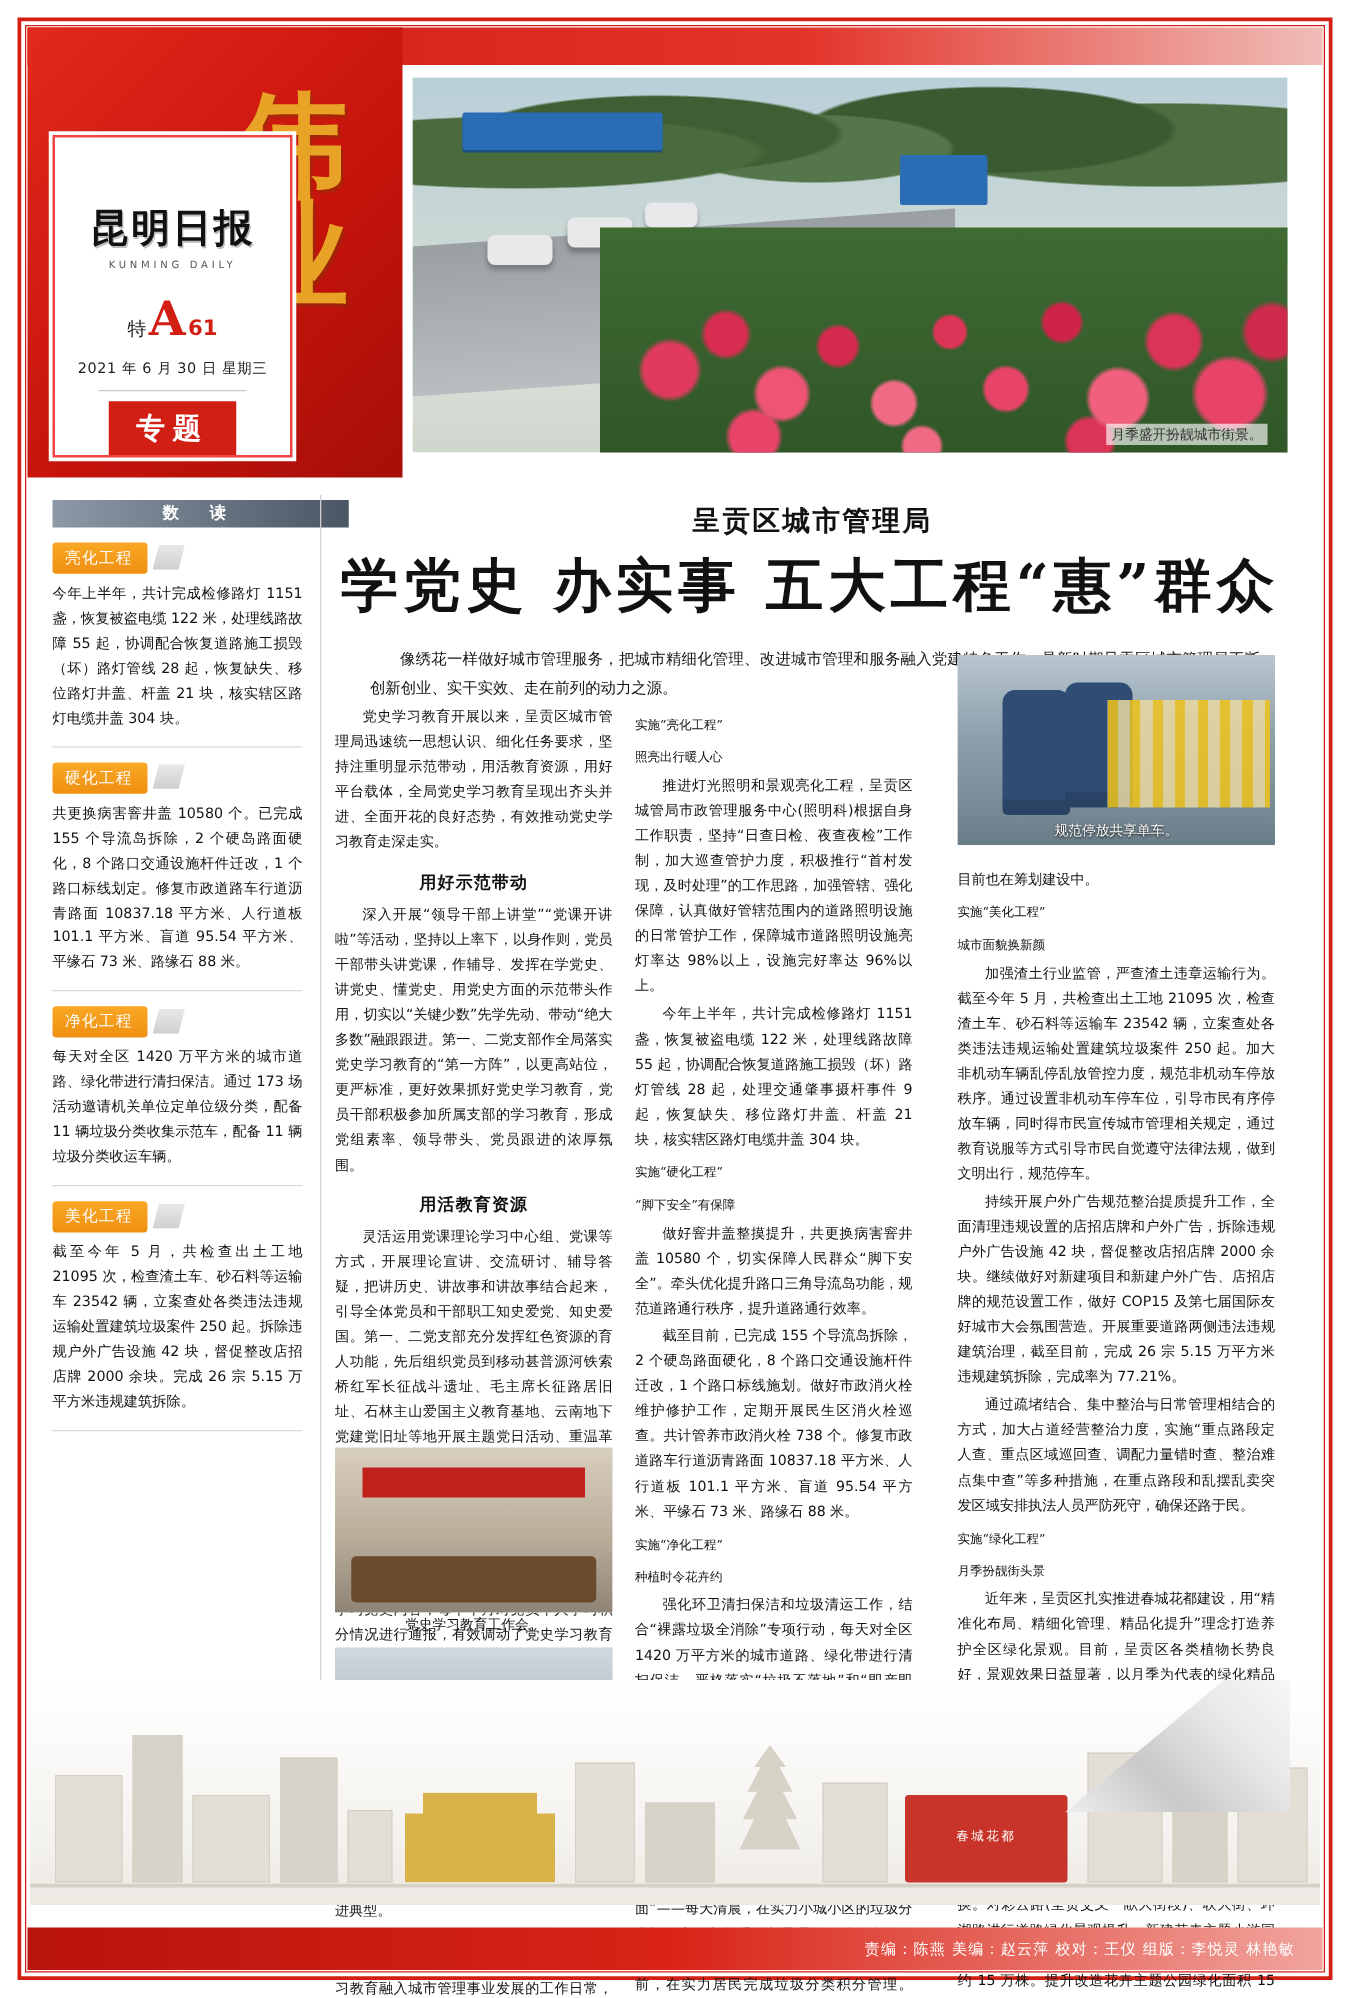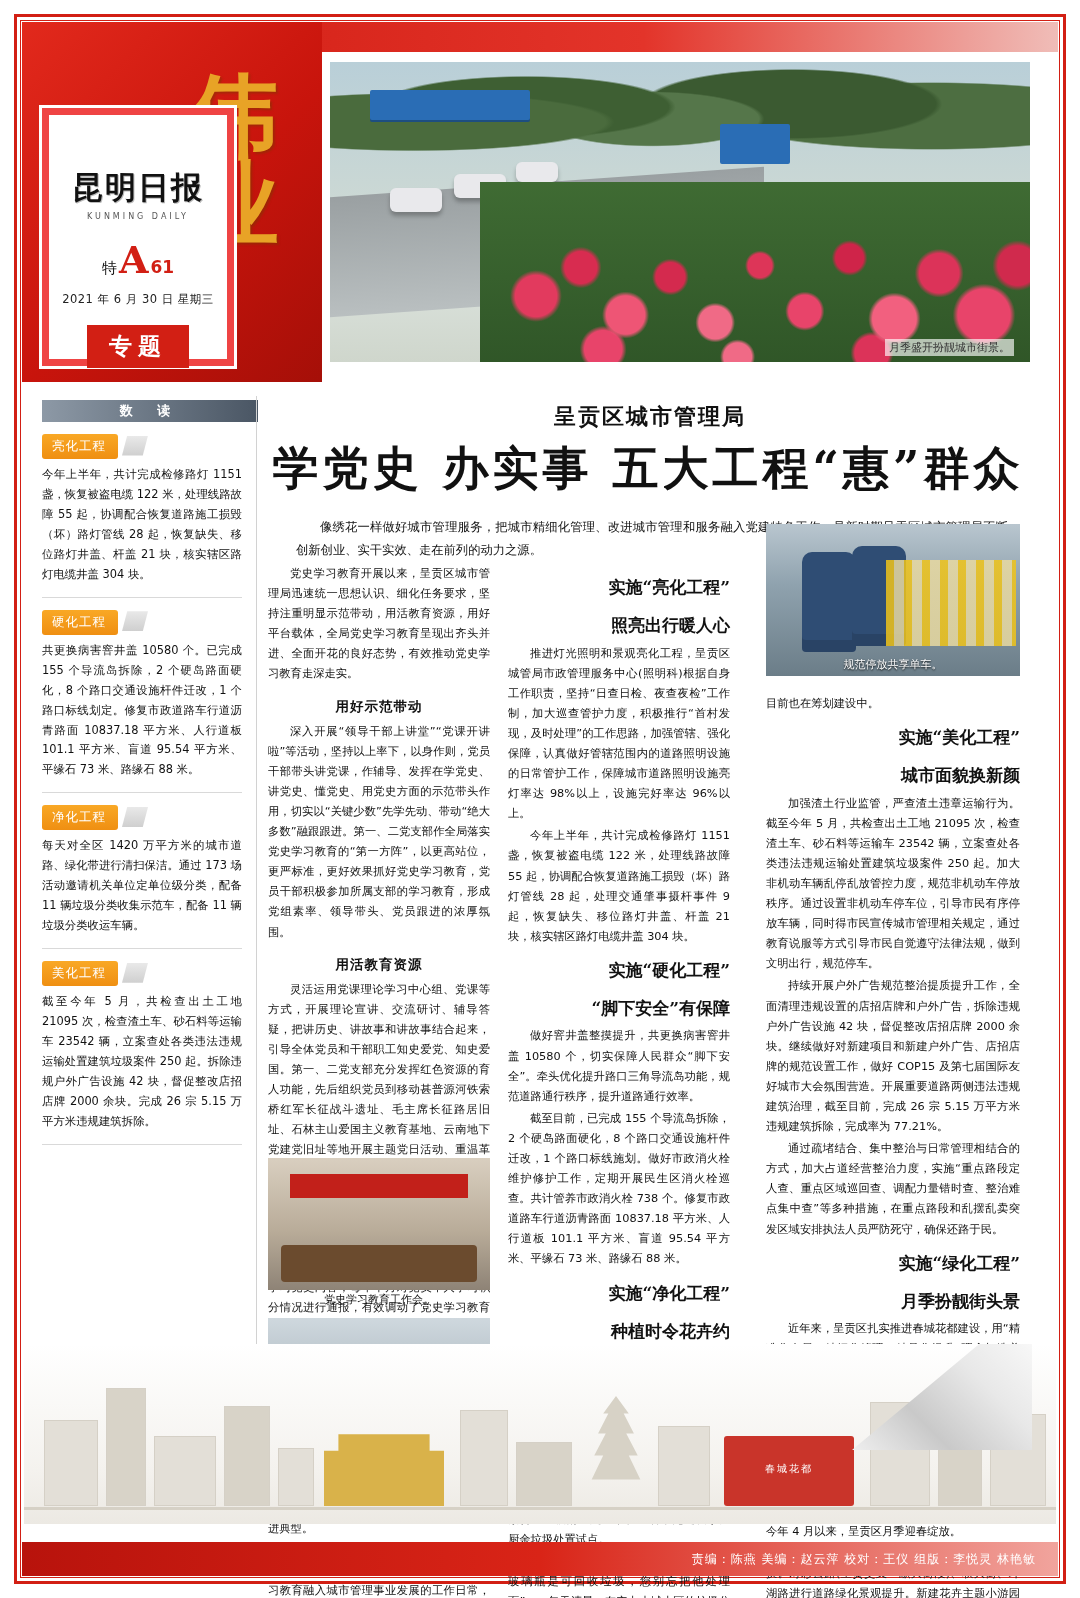--- a/index.html
+++ b/index.html
@@ -37,21 +37,21 @@
     opacity:.0;
   }
   .red-strip{
     position:absolute; left:22px; top:22px; width:1036px; height:30px;
     background:linear-gradient(90deg,#cf1a10 0%, #e3342a 60%, #f0bdb8 100%);
   }
   
   .masthead {
     position:absolute; left:42px; top:108px; width:192px; height:258px;
     background:#ffffff;
-    border:7px solid #ef4444;
+    border:2px solid #ef4444;
     display:flex; flex-direction:column; align-items:center;
     padding-top:52px;
     box-shadow:0 0 0 3px #ffffff;
   }
   .mast-logo {
     font-family:"DejaVu Serif","Liberation Serif",serif;
     font-weight:bold; font-size:31px; color:#111;
     letter-spacing:2px;
     text-shadow:1px 1px 0 #bbb;
   }
@@ -142,21 +142,21 @@
   }
   .hero-caption{
     position:absolute; right:16px; bottom:6px; font-size:11px; color:#333;
     background:rgba(255,255,255,.65); padding:1px 4px;
   }
   
   .data-col{
     position:absolute; left:42px; top:400px; width:200px;
   }
   .data-head{
-    width:216px; height:22px; background:#3f4a57; color:#fff;
+    width:237px; height:22px; background:#3f4a57; color:#fff;
     font-size:13px; letter-spacing:10px; text-align:center; line-height:22px;
     font-weight:bold;
     background:linear-gradient(90deg,#8d99a6,#4a5664);
   }
   .data-item{ margin-top:12px; }
   .tag{
     display:inline-block; position:relative;
     background:linear-gradient(180deg,#f9a825,#ef8f12);
     color:#fff; font-size:12.5px; font-weight:normal;
     padding:4px 12px 4px 10px; border-radius:3px;
@@ -199,21 +199,21 @@
   .col{
     position:absolute; font-size:11.3px; line-height:1.78; color:#111;
     text-align:justify;
   }
   .col p{ margin:0 0 2px; text-indent:22px; }
   .col h4{
     margin:9px 0 4px; font-size:13.5px; text-align:center; font-weight:bold;
     font-family:"DejaVu Serif",serif; letter-spacing:1px;
   }
   .col h5{
-    margin:8px 0 3px; font-size:17px; text-align:right; font-weight:bold;
+    margin:8px 0 3px; font-size:10px; text-align:left; font-weight:normal;
     font-family:"DejaVu Serif",serif;
   }
   #col1{ left:268px; top:564px; width:222px; }
   #col2{ left:508px; top:564px; width:222px; }
   #col3{ left:766px; top:688px; width:254px; }
   
   .photo{
     position:absolute; background:#dcdcdc; overflow:hidden;
   }
   .photo .cap{

